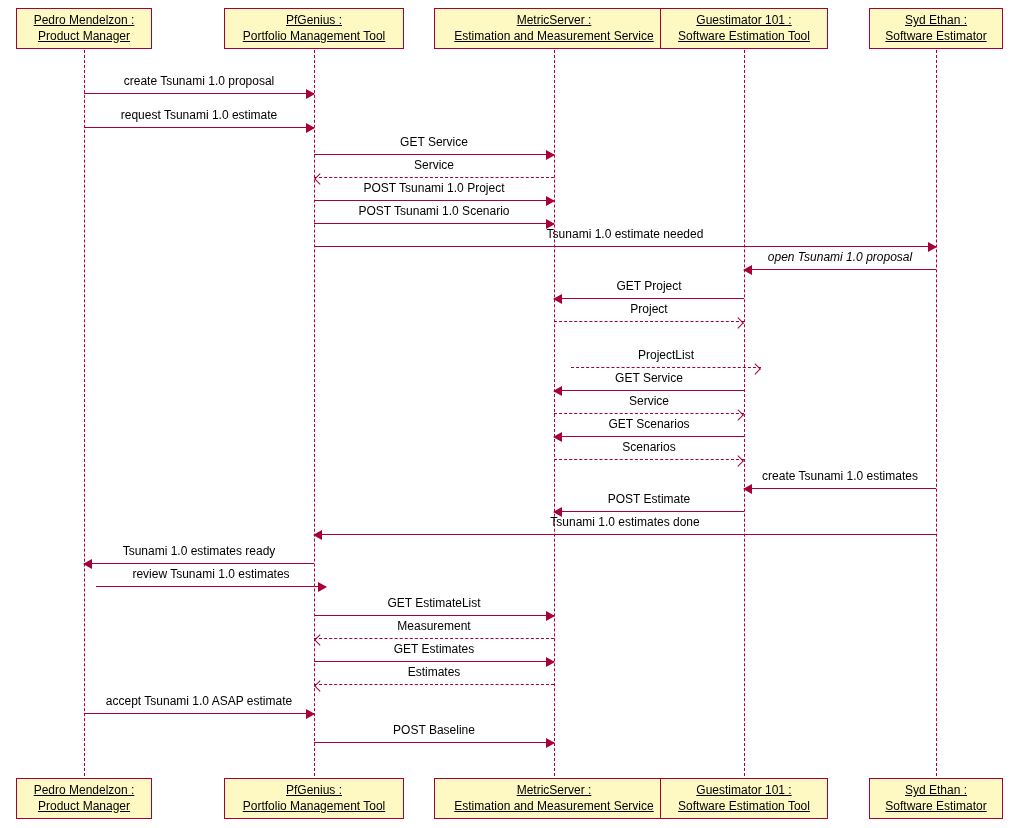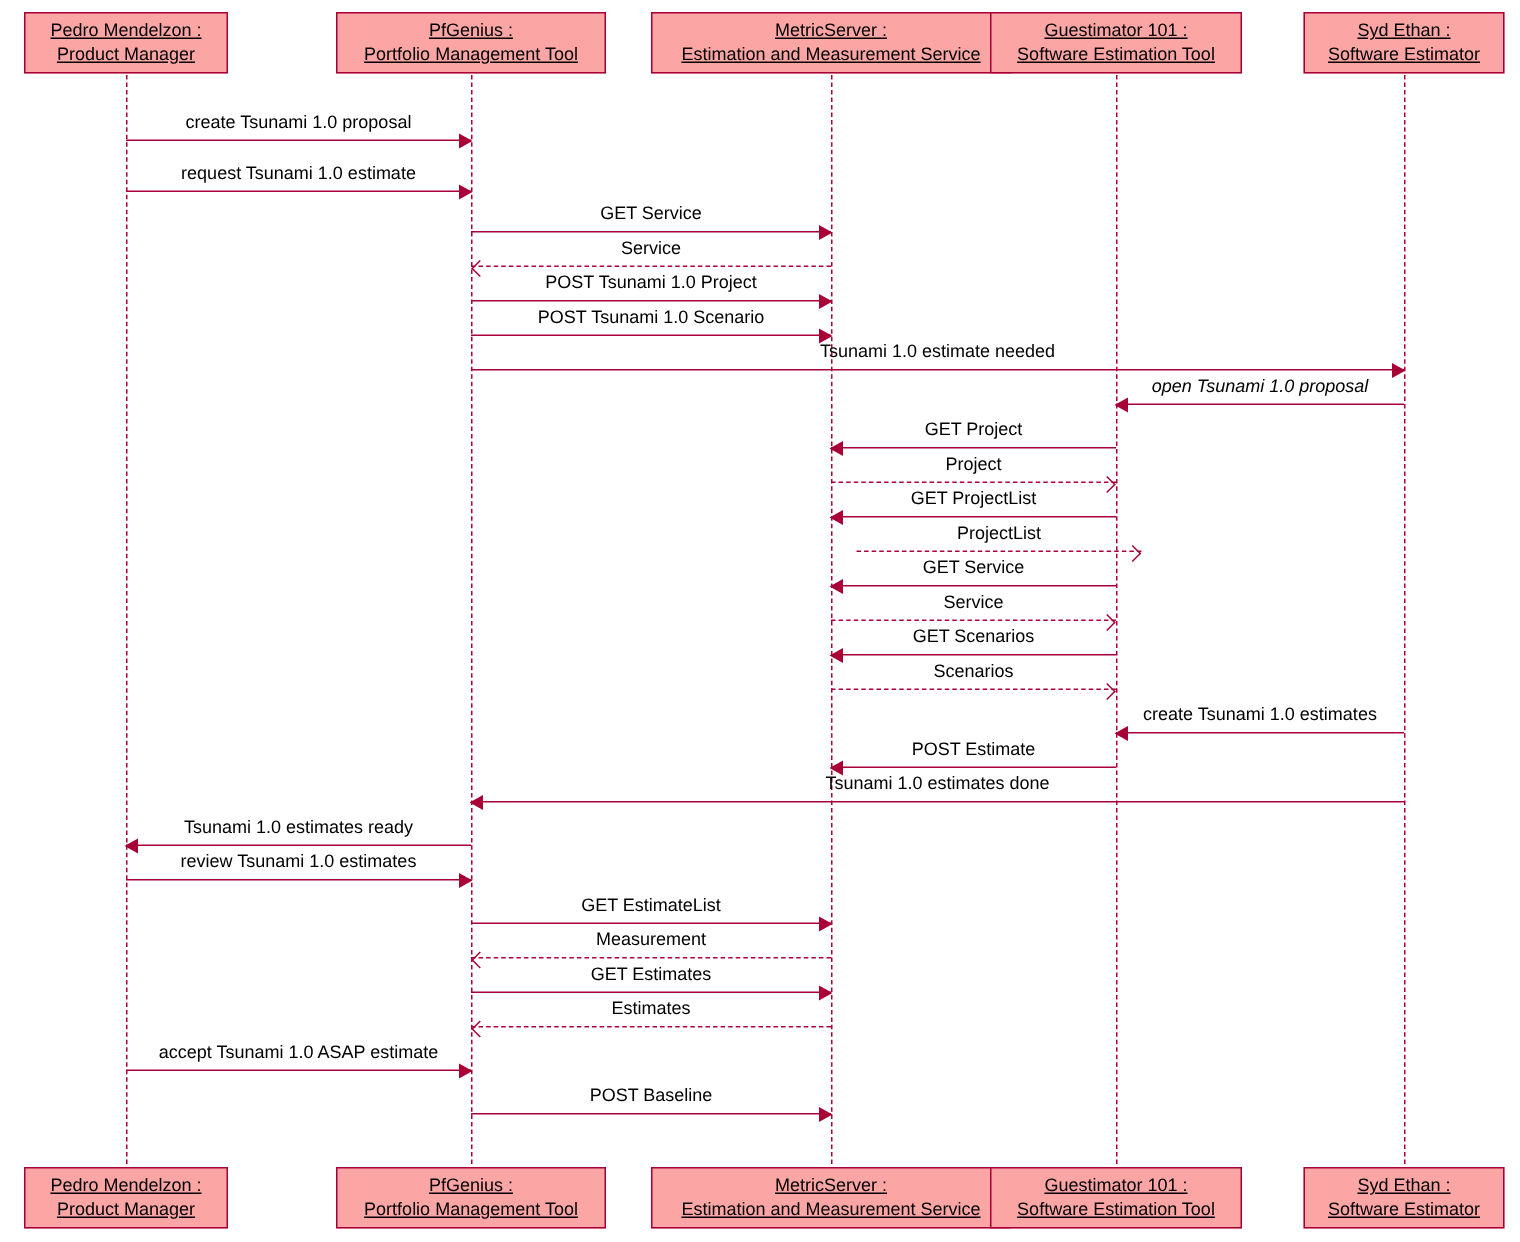--- a/index.html
+++ b/index.html
@@ -9,21 +9,21 @@
     font-size: 12px;
     background: #fff;
   }
   .canvas {
     position: relative;
     width: 1013px;
     height: 828px;
   }
   .participant {
     position: absolute;
-    background: #fca5a5;
+    background: #fef9c3;
     border: 1.5px solid #a80036;
     padding: 4px 8px;
     text-align: center;
     line-height: 1.3;
     box-sizing: border-box;
   }
   .participant .line1,
   .participant .line2 {
     text-decoration: underline;
     white-space: nowrap;
@@ -179,24 +179,20 @@
       <div class="msg-line arrow-left-solid"></div>
     </div>
     <div class="msg" style="left: 554px; width: 190px; top: 279px;">
       <div class="msg-label">GET Project</div>
       <div class="msg-line arrow-left-solid"></div>
     </div>
     <div class="msg" style="left: 554px; width: 190px; top: 302px;">
       <div class="msg-label">Project</div>
       <div class="msg-line dashed arrow-right-open"></div>
     </div>
-    <div class="msg" style="left: 554px; width: 190px; top: 325px;">
-      <div class="msg-label">GET ProjectList</div>
-      <div class="msg-line arrow-left-solid"></div>
-    </div>
     <div class="msg" style="left: 554px; width: 190px; top: 348px; margin-left: 17px;">
       <div class="msg-label">ProjectList</div>
       <div class="msg-line dashed arrow-right-open"></div>
     </div>
     <div class="msg" style="left: 554px; width: 190px; top: 371px;">
       <div class="msg-label">GET Service</div>
       <div class="msg-line arrow-left-solid"></div>
     </div>
     <div class="msg" style="left: 554px; width: 190px; top: 394px;">
       <div class="msg-label">Service</div>
@@ -219,21 +215,21 @@
       <div class="msg-line arrow-left-solid"></div>
     </div>
     <div class="msg" style="left: 314px; width: 622px; top: 515px;">
       <div class="msg-label">Tsunami 1.0 estimates done</div>
       <div class="msg-line arrow-left-solid"></div>
     </div>
     <div class="msg" style="left: 84px; width: 230px; top: 544px;">
       <div class="msg-label">Tsunami 1.0 estimates ready</div>
       <div class="msg-line arrow-left-solid"></div>
     </div>
-    <div class="msg" style="left: 84px; width: 230px; top: 567px;">
+    <div class="msg" style="left: 96px; width: 230px; top: 567px;">
       <div class="msg-label">review Tsunami 1.0 estimates</div>
       <div class="msg-line arrow-right-solid"></div>
     </div>
     <div class="msg" style="left: 314px; width: 240px; top: 596px;">
       <div class="msg-label">GET EstimateList</div>
       <div class="msg-line arrow-right-solid"></div>
     </div>
     <div class="msg" style="left: 314px; width: 240px; top: 619px;">
       <div class="msg-label">Measurement</div>
       <div class="msg-line dashed arrow-left-open"></div>

